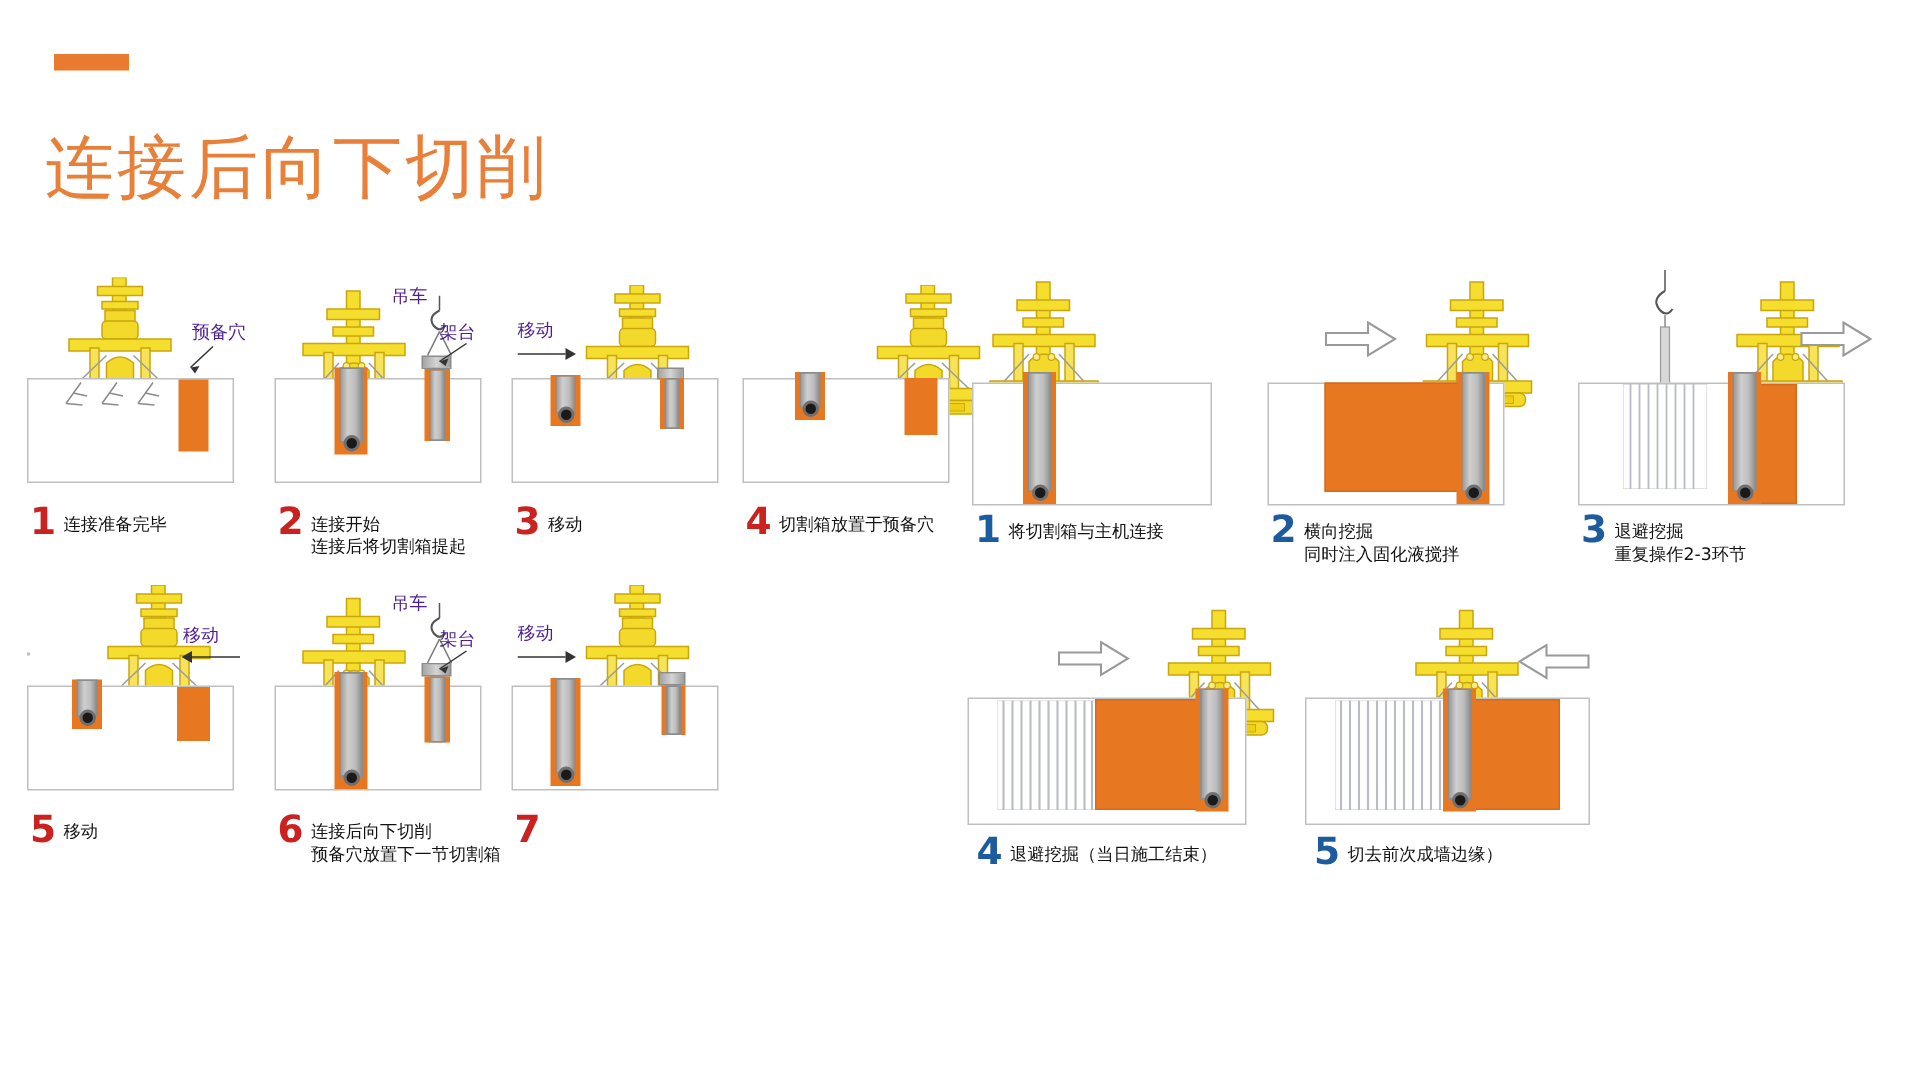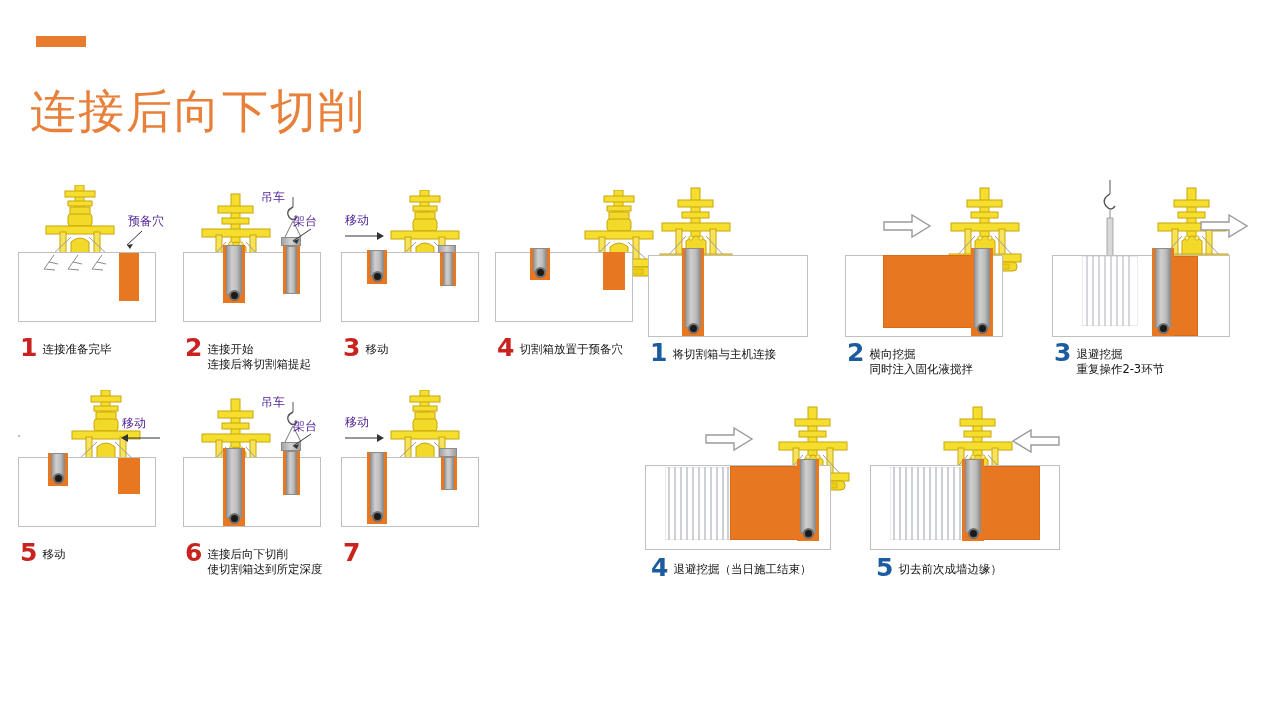--- a/index.html
+++ b/index.html
@@ -267,21 +267,21 @@
   <div class="label" style="left:78px;top:4px;">吊车</div>
   <div class="label" style="left:110px;top:28px;">架台</div>
   <svg class="thin-arrow" style="left:104px;top:42px;" width="26" height="20">
     <line x1="24" y1="2" x2="6" y2="14" stroke="#333" stroke-width="1"></line>
     <path d="M6 14 l6 -2 l-2 5 z" fill="#333"></path>
   </svg>
   <div class="caption" style="left:2px;top:152px;">
     <span class="cap-num red">6</span>
     <span class="cap-text">
       <span>连接后向下切削</span><br>
-      <span>使切割箱达到所定深度</span>
+      <span>预备穴放置下一节切割箱</span>
     </span>
   </div>
 </div>
 
 <div class="panel" style="left:341px;top:390px;width:155px;height:185px;">
   <svg class="machine" style="left:44px;top:0px;" width="80" height="90" viewBox="0 0 80 90">
       <use href="#mach-tall"></use>
     </svg>
   <div class="ground" style="left:0px;top:67px;width:138px;height:70px;"></div>
   <div class="cbox" style="left:26px;top:62px;width:20px;height:72px;">

